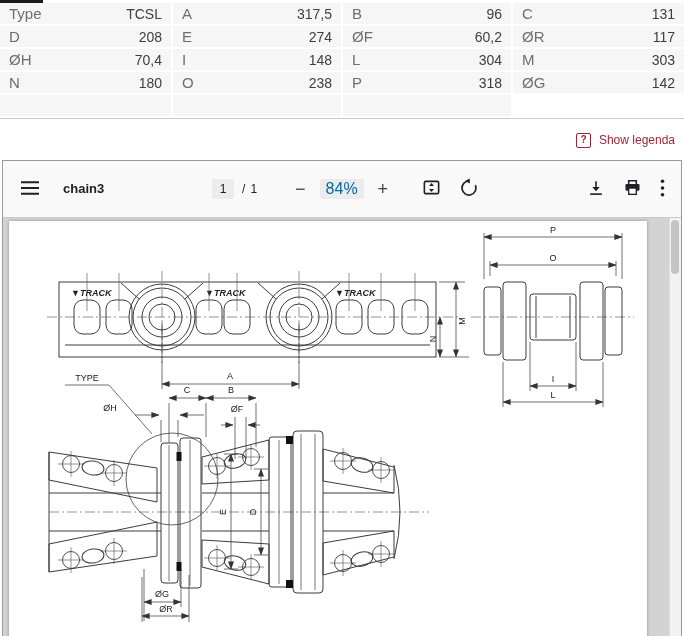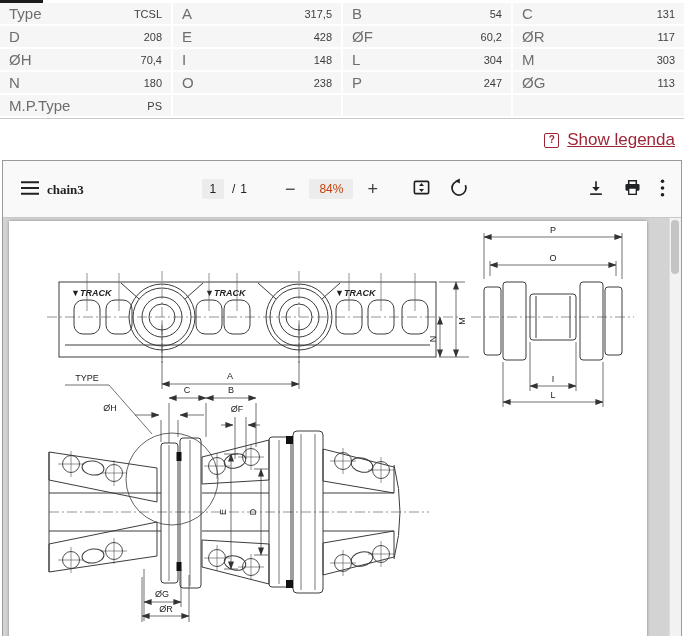--- a/index.html
+++ b/index.html
@@ -7,48 +7,48 @@
           font-family:"Liberation Sans",sans-serif;}
   .top-fragment{position:absolute;left:0;top:0;width:43px;height:3px;background:#1b1b1b;}
 
   
   .spec-table{position:absolute;left:0;top:3px;width:684px;display:grid;
               grid-template-columns:171px 168px 168px 171px;gap:2px;background:#fff;
               border-bottom:1px solid #c9c9c9;padding-bottom:2px;box-sizing:border-box;}
   .cell{height:21px;background:#f6f6f6;display:flex;align-items:center;
         justify-content:space-between;padding:0 9px;box-sizing:border-box;}
   .cell .lbl{font-size:15px;color:#6e6e6e;white-space:nowrap;}
-  .cell .val{font-size:11px;color:#3e3e3e;white-space:nowrap;}
+  .cell .val{font-size:14px;color:#3e3e3e;white-space:nowrap;}
 
   
   .legend-row{position:absolute;left:0;top:124px;width:684px;height:32px;display:flex;
               align-items:center;justify-content:flex-end;padding-right:9px;box-sizing:border-box;}
   .legend-link{display:flex;align-items:center;gap:8px;color:#9C2637;cursor:pointer;text-decoration:none;}
   .q-icon{width:15px;height:15px;border:1.3px solid #9C2637;border-radius:2px;font-size:10px;
           font-weight:bold;display:flex;align-items:center;justify-content:center;line-height:1;box-sizing:border-box;}
-  .legend-text{font-size:17px;text-decoration:underline;}
+  .legend-text{font-size:12px;}
 
   
   .pdf-viewer{position:absolute;left:2px;top:160px;width:680px;height:480px;
               border:1px solid #9a9a9a;background:#d3d3d3;box-sizing:border-box;
               display:flex;flex-direction:column;}
   .toolbar{height:57px;flex:none;background:#f9f9f9;border-bottom:1px solid #c9c9c9;
            display:flex;align-items:center;box-sizing:border-box;}
-  .tb-left{display:flex;align-items:flex-end;padding-left:18px;gap:8px;font-family:Liberation Serif, serif;}
+  .tb-left{display:flex;align-items:flex-start;padding-left:18px;gap:24px;}
   .doc-title{font-size:13px;font-weight:bold;color:#202124;}
   .tb-center{display:flex;align-items:center;margin:0 auto;}
   .tb-right{display:flex;align-items:center;gap:18px;padding-right:16px;}
   .icon-btn{background:none;border:none;padding:0;margin:0;display:flex;align-items:center;
             justify-content:center;cursor:pointer;color:#3c4043;}
   .page-box{min-width:22px;height:20px;background:#ececec;border-radius:2px;display:flex;
             align-items:center;justify-content:center;font-size:12px;color:#202124;}
   .page-sep{font-size:12px;color:#202124;margin-left:8px;}
   .page-total{font-size:12px;color:#202124;margin-left:5px;}
   .zoom-box{min-width:44px;height:20px;background:#ececec;border-radius:2px;display:flex;
-            align-items:center;justify-content:center;font-size:12px;color:#c2410c;margin:0 14px;}
+            align-items:center;justify-content:center;font-size:16px;color:#0369a1;margin:0 14px;}
   .zoom-glyph{font-size:18px;line-height:1;color:#3c4043;font-weight:normal;}
 
   .viewer-content{position:relative;flex:1;background:#d3d3d3;overflow:hidden;}
   .pdf-page{position:absolute;left:6px;top:3px;width:638px;height:440px;background:#fff;
             box-shadow:0 0 3px rgba(0,0,0,.35);}
   .scrollbar{position:absolute;right:0;top:0;bottom:0;width:11px;background:#f2f2f2;
              border-left:1px solid #dedede;}
   .thumb{position:absolute;top:2px;left:1px;width:8px;height:54px;background:#c4c4c4;border-radius:4px;}
 
   svg text{font-family:"Liberation Sans",sans-serif;}
@@ -64,34 +64,34 @@
     <div class="cell">
         <span class="lbl">Type</span>
         <span class="val">TCSL</span>
       </div>
     <div class="cell">
         <span class="lbl">A</span>
         <span class="val">317,5</span>
       </div>
     <div class="cell">
         <span class="lbl">B</span>
-        <span class="val">54</span>
+        <span class="val">96</span>
       </div>
     <div class="cell">
         <span class="lbl">C</span>
         <span class="val">131</span>
       </div>
 
     <div class="cell">
         <span class="lbl">D</span>
         <span class="val">208</span>
       </div>
     <div class="cell">
         <span class="lbl">E</span>
-        <span class="val">428</span>
+        <span class="val">274</span>
       </div>
     <div class="cell">
         <span class="lbl">ØF</span>
         <span class="val">60,2</span>
       </div>
     <div class="cell">
         <span class="lbl">ØR</span>
         <span class="val">117</span>
       </div>
 
@@ -115,31 +115,27 @@
     <div class="cell">
         <span class="lbl">N</span>
         <span class="val">180</span>
       </div>
     <div class="cell">
         <span class="lbl">O</span>
         <span class="val">238</span>
       </div>
     <div class="cell">
         <span class="lbl">P</span>
-        <span class="val">247</span>
+        <span class="val">318</span>
       </div>
     <div class="cell">
         <span class="lbl">ØG</span>
-        <span class="val">113</span>
-      </div>
-
-    <div class="cell">
-        <span class="lbl">M.P.Type</span>
-        <span class="val">PS</span>
-      </div>
+        <span class="val">142</span>
+      </div>
+
     <div class="cell">
         <span class="lbl"></span>
         <span class="val"></span>
       </div>
     <div class="cell">
         <span class="lbl"></span>
         <span class="val"></span>
       </div>
     <div class="cell">
         <span class="lbl"></span>

